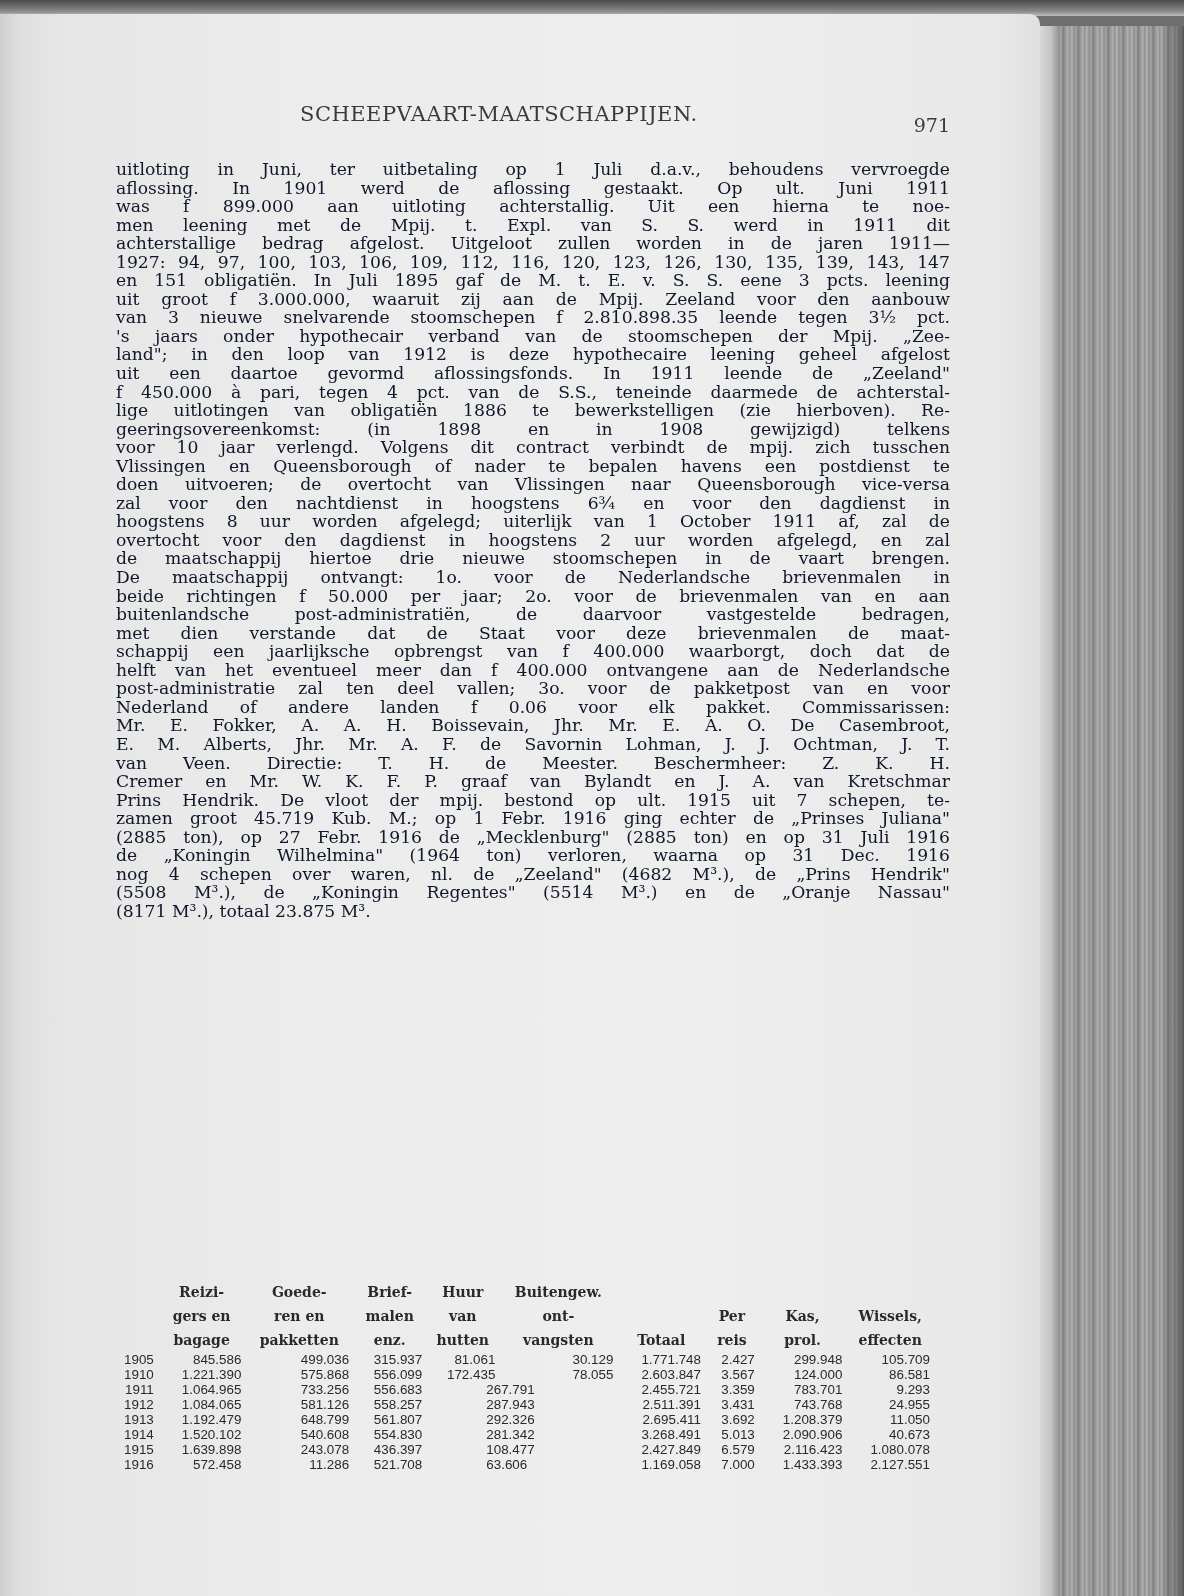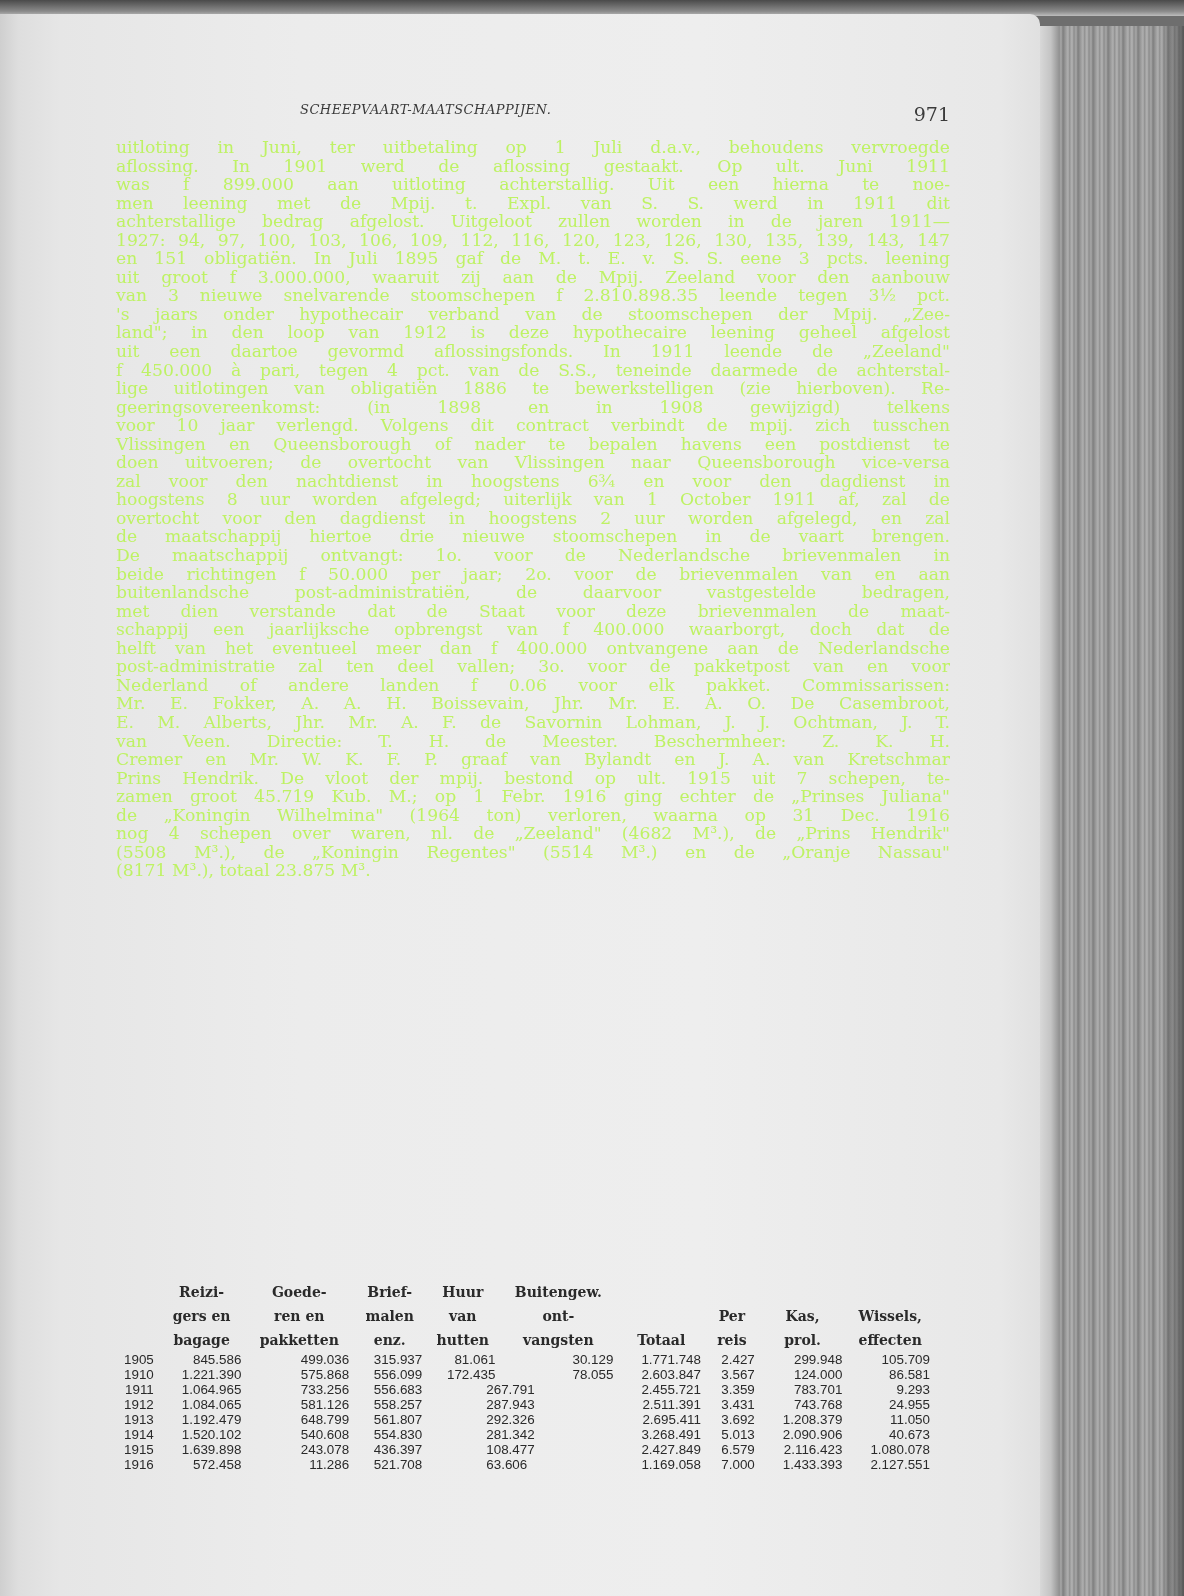--- a/index.html
+++ b/index.html
@@ -34,30 +34,30 @@
     }
     .page-stack .stack-shadow {
       position: absolute; right: 0; top: 0; width: 24px; height: 100%;
       background: linear-gradient(to right, rgba(80,80,80,0), rgba(60,60,60,0.6));
     }
     .running-head {
       position: absolute; left: 110px; top: 100px; width: 840px; height: 30px;
     }
     .running-title {
       position: absolute; left: 190px; top: 2px;
-      font-style: italic; font-size: 13px; letter-spacing: 0.5px; color: #3a3a3a;
+      font-size: 21px; letter-spacing: 0.5px; color: #3a3a3a;
     }
     .page-number {
-      position: absolute; right: 0; top: 3px;
+      position: absolute; right: 0; top: 14px;
       font-size: 19px; color: #3a3a3a;
     }
     .body-text {
-      position: absolute; left: 116px; top: 138px; width: 834px;
+      position: absolute; left: 116px; top: 160px; width: 834px;
       font-size: 17.2px; line-height: 18.55px; text-align: justify;
-      color: #bef264;
+      color: #0f172a;
     }
     .body-text .line {
       display: block; white-space: nowrap; text-align-last: justify;
       text-align: justify; height: 18.55px;
     }
     .body-text .line.last { text-align-last: left; }
     table.finance {
       position: absolute; left: 114px; top: 1280px; width: 820px;
       border-collapse: collapse;
       font-size: 13.6px; line-height: 15px; color: #2a2a2a;
@@ -119,20 +119,21 @@
     <span class="line">schappij een jaarlijksche opbrengst van f 400.000 waarborgt, doch dat de</span>
     <span class="line">helft van het eventueel meer dan f 400.000 ontvangene aan de Nederlandsche</span>
     <span class="line">post-administratie zal ten deel vallen; 3o. voor de pakketpost van en voor</span>
     <span class="line">Nederland of andere landen f 0.06 voor elk pakket. Commissarissen:</span>
     <span class="line">Mr. E. Fokker, A. A. H. Boissevain, Jhr. Mr. E. A. O. De Casembroot,</span>
     <span class="line">E. M. Alberts, Jhr. Mr. A. F. de Savornin Lohman, J. J. Ochtman, J. T.</span>
     <span class="line">van Veen. Directie: T. H. de Meester. Beschermheer: Z. K. H.</span>
     <span class="line">Cremer en Mr. W. K. F. P. graaf van Bylandt en J. A. van Kretschmar</span>
     <span class="line">Prins Hendrik. De vloot der mpij. bestond op ult. 1915 uit 7 schepen, te-</span>
     <span class="line">zamen groot 45.719 Kub. M.; op 1 Febr. 1916 ging echter de „Prinses Juliana"</span>
+    <span class="line">(2885 ton), op 27 Febr. 1916 de „Mecklenburg" (2885 ton) en op 31 Juli 1916</span>
     <span class="line">de „Koningin Wilhelmina" (1964 ton) verloren, waarna op 31 Dec. 1916</span>
     <span class="line">nog 4 schepen over waren, nl. de „Zeeland" (4682 M³.), de „Prins Hendrik"</span>
     <span class="line">(5508 M³.), de „Koningin Regentes" (5514 M³.) en de „Oranje Nassau"</span>
     <span class="line last">(8171 M³.), totaal 23.875 M³.</span>
   </div>
 
 <table class="finance">
   <thead>
     <tr id="thead-row">
         <th></th>

